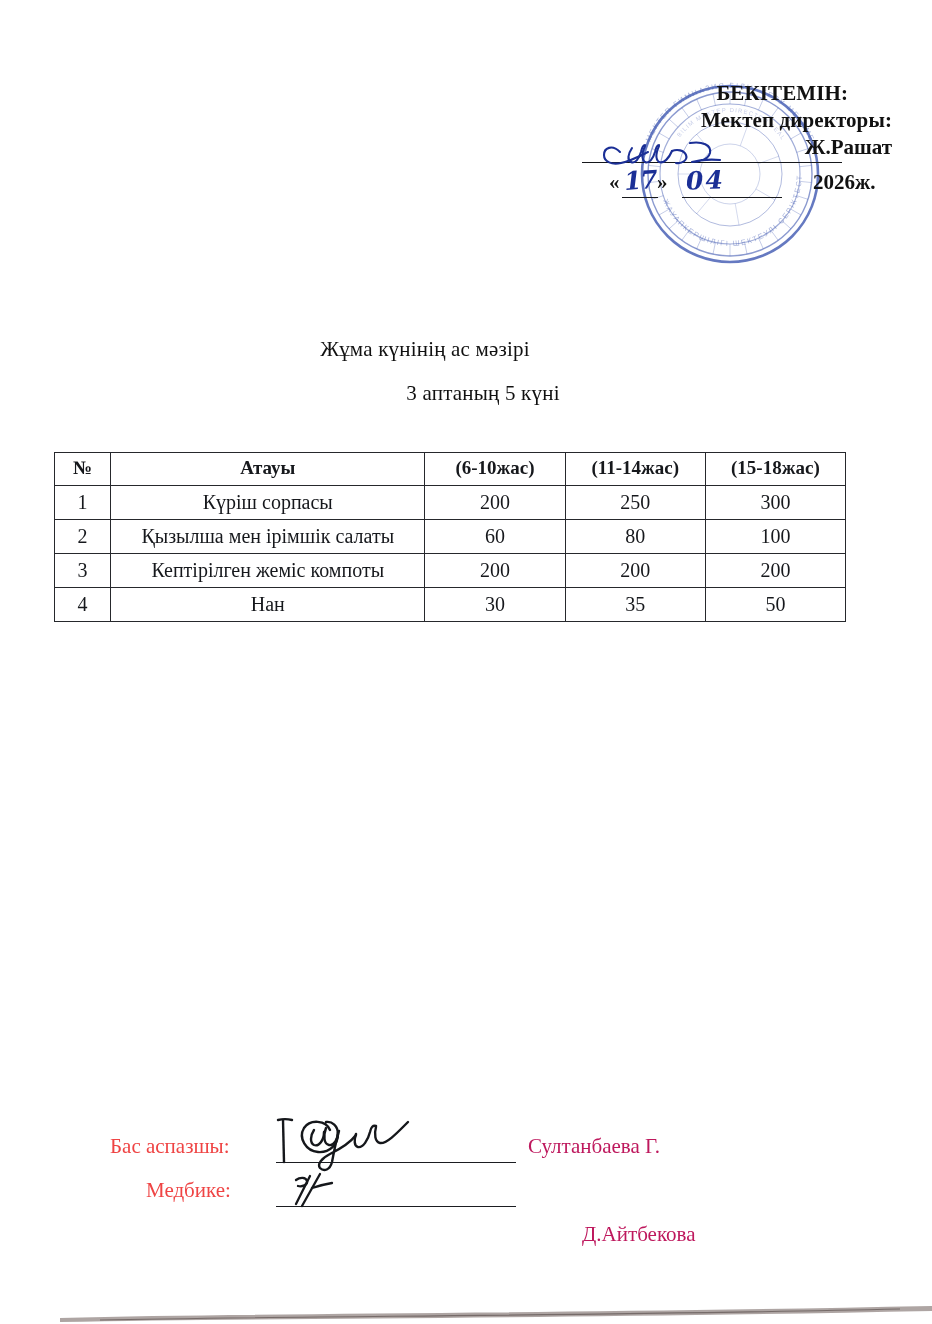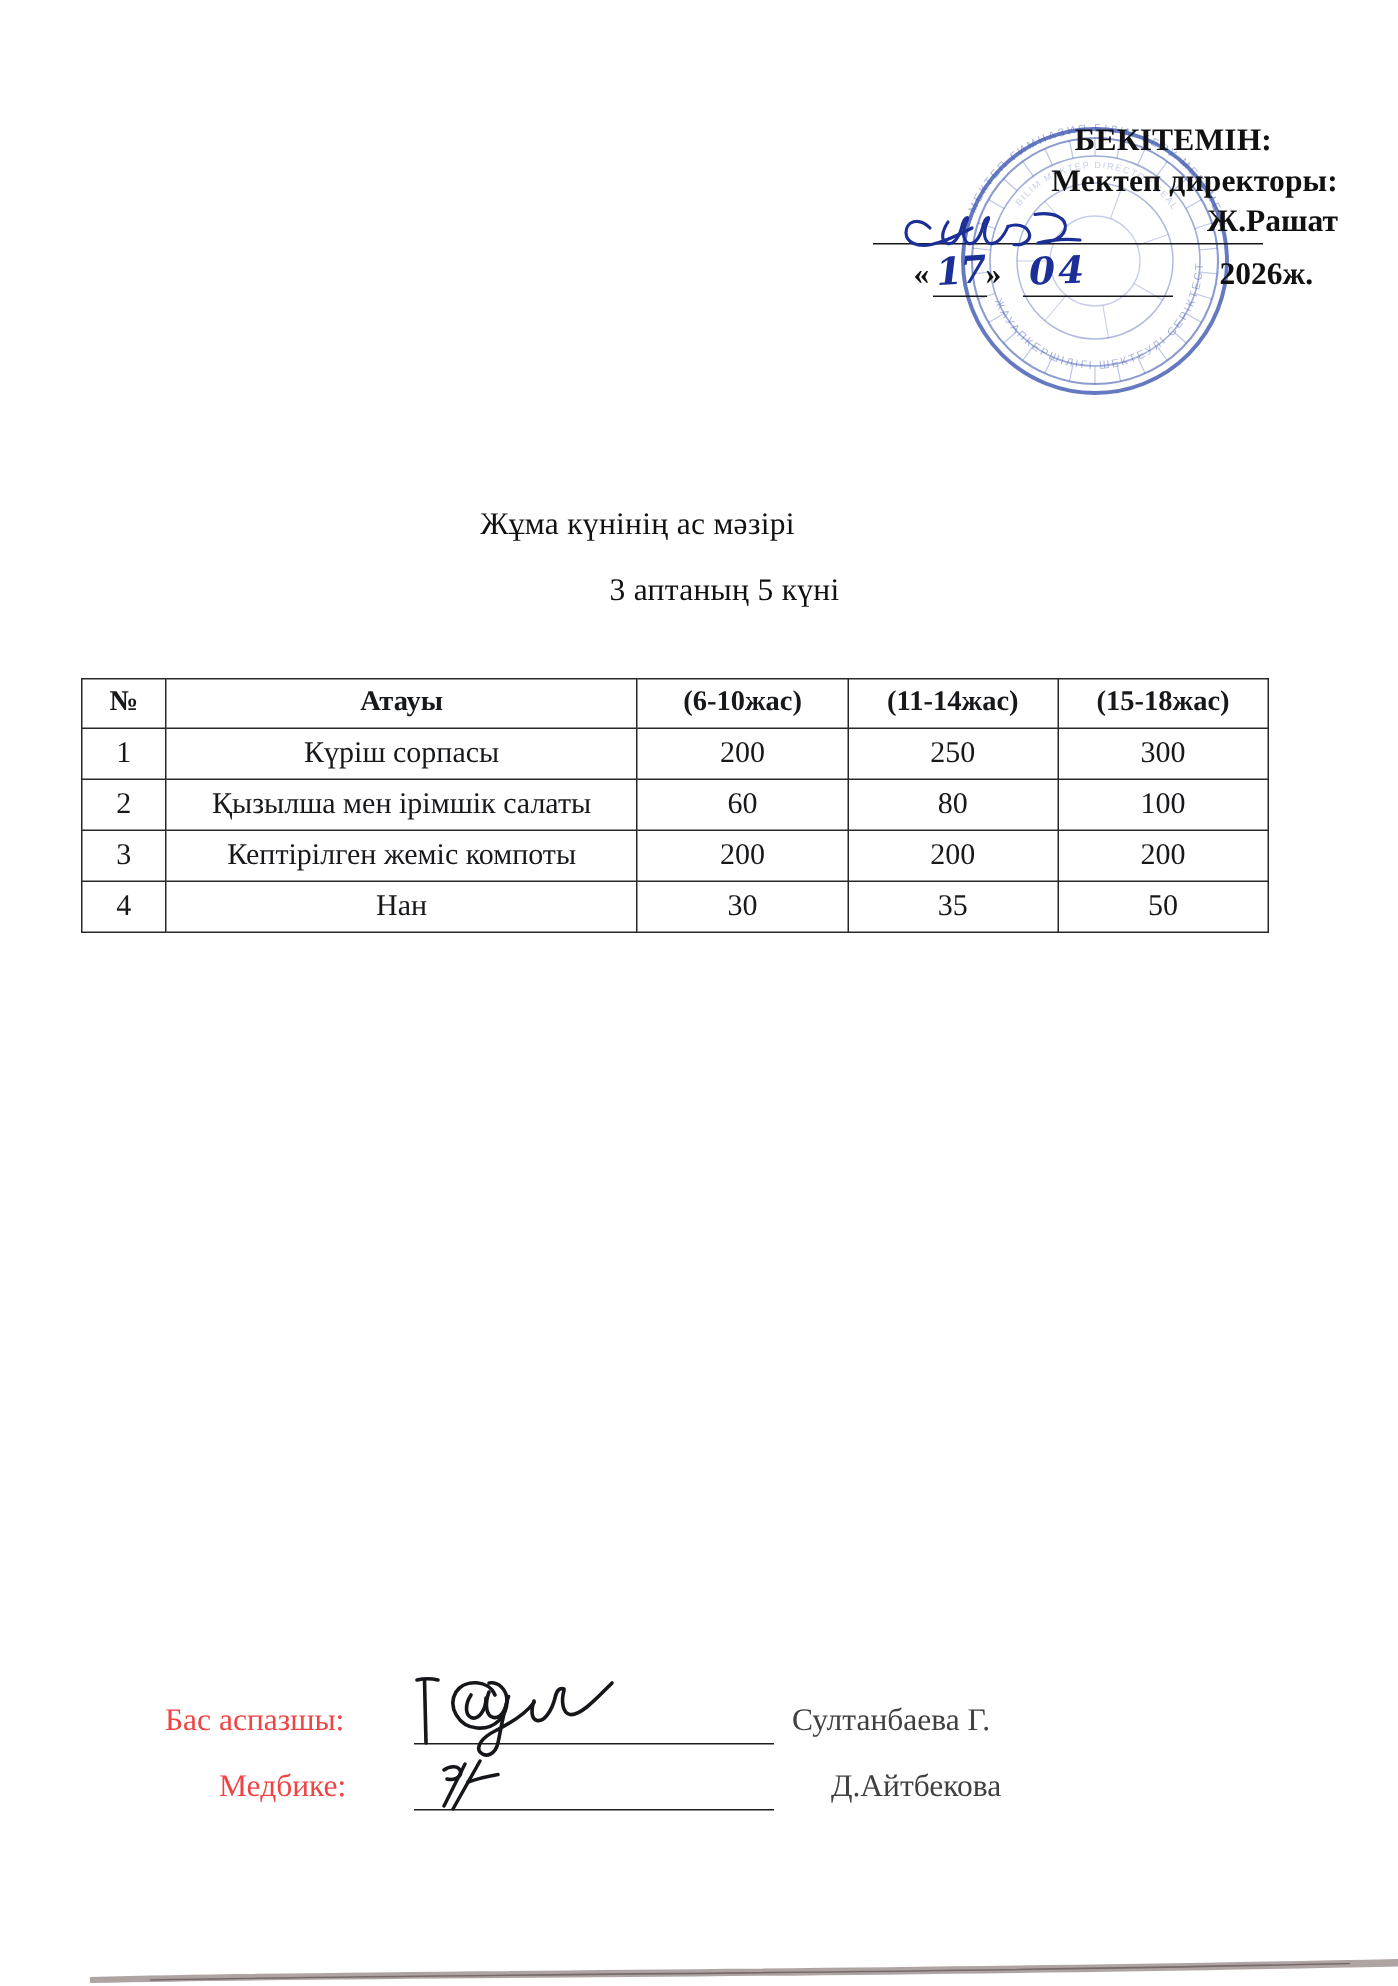--- a/index.html
+++ b/index.html
@@ -228,24 +228,24 @@
     position: absolute;
     top: 30px;
     border-bottom: 1.8px solid #1b1d21;
   }
   .footer-rule.chef  { left: 166px; width: 240px; }
   .footer-rule.nurse { left: 166px; width: 240px; }
   .footer-person {
     position: absolute;
     top: 2px;
     white-space: nowrap;
-    color: #404040;
+    color: #be185d;
   }
   .footer-person.chef  { left: 418px; }
-  .footer-person.nurse { left: 444px; }
+  .footer-person.nurse { left: 472px; margin-top: 44px; }
 
   .chef-signature {
     position: absolute;
     left: 160px;
     top: -22px;
     width: 200px;
     height: 64px;
     pointer-events: none;
   }
   .nurse-signature {

